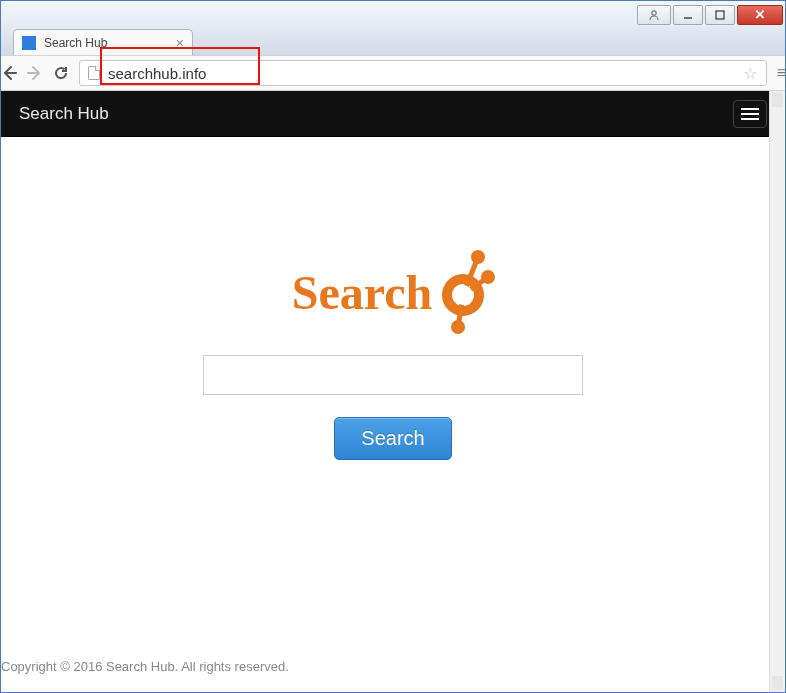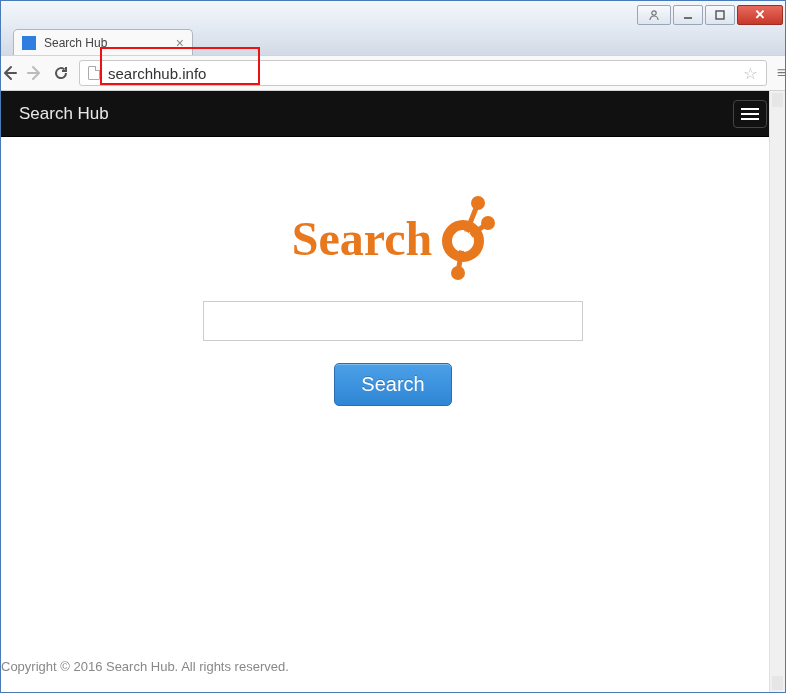--- a/index.html
+++ b/index.html
@@ -161,21 +161,21 @@
   flex-direction: column;
   justify-content: center;
   align-items: center;
   gap: 3px;
 }
 .hamburger span { width: 18px; height: 2px; background: #fff; }
 .main-area {
   display: flex;
   flex-direction: column;
   align-items: center;
-  padding-top: 56px;
+  padding-top: 110px;
 }
 .logo {
   display: flex;
   align-items: center;
   margin-bottom: 18px;
 }
 .logo-text {
   font-family: Georgia, 'Times New Roman', serif;
   font-size: 48px;
   font-weight: bold;

